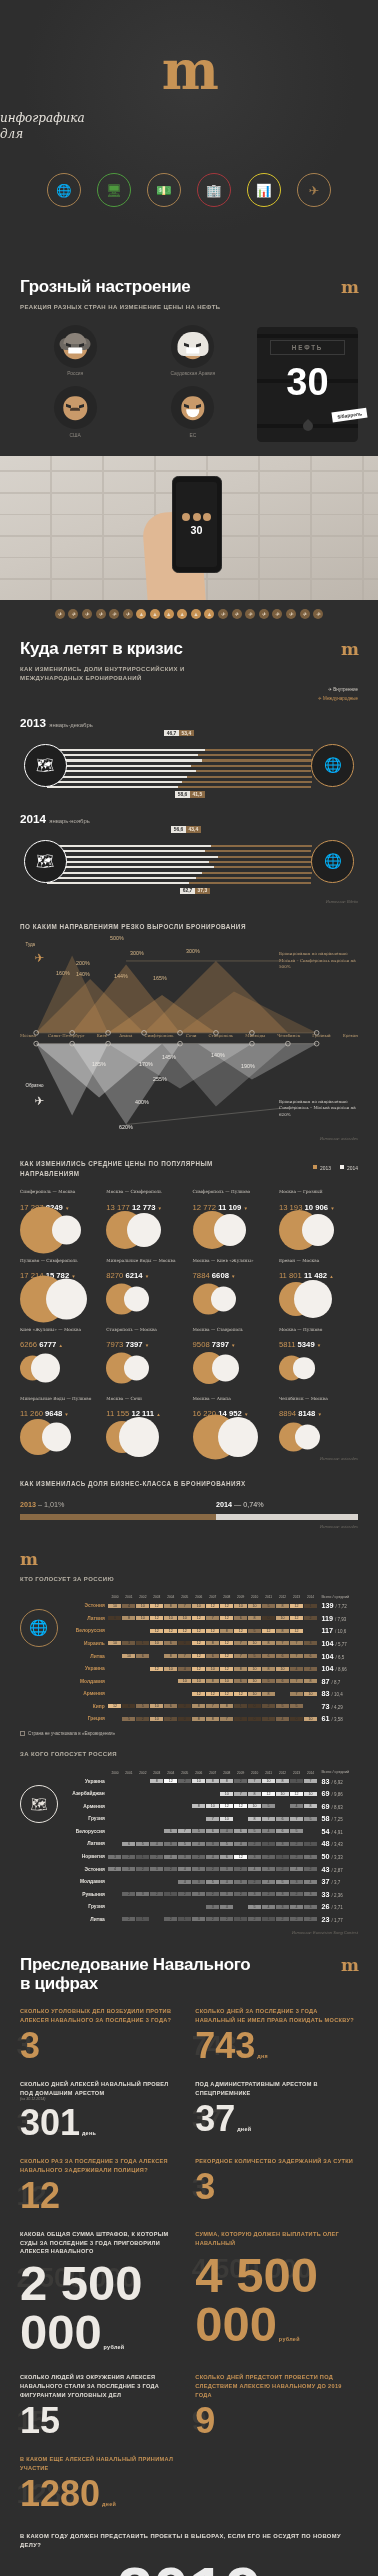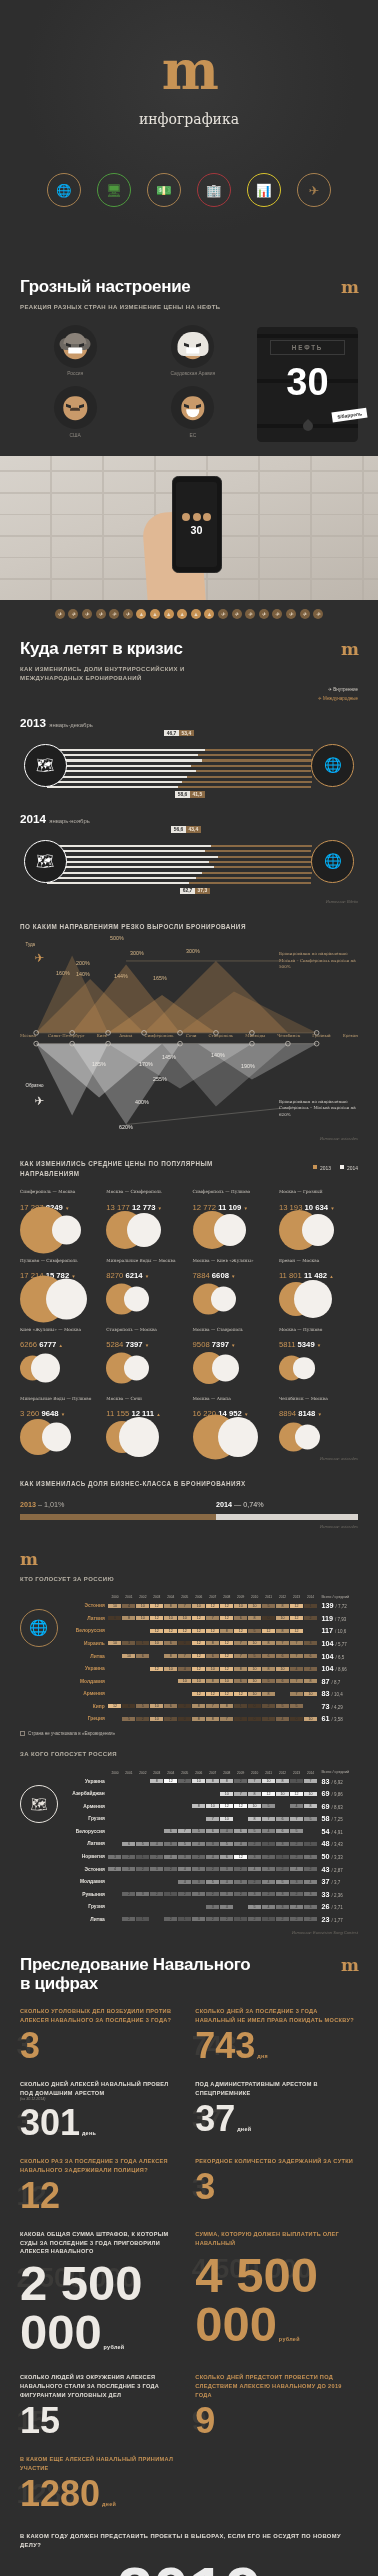--- a/index.html
+++ b/index.html
@@ -8,22 +8,22 @@
     font-family:"Liberation Sans", sans-serif; overflow-x:hidden;
   }
   .page { width:378px; position:relative; }
 
   
   .cover { height:257px; position:relative;
     background:radial-gradient(ellipse at 50% 32%, #383838 0%, #2e2e2e 62%); }
   .logo-big { position:absolute; left:0; right:0; top:43px; text-align:center;
     font-family:"DejaVu Serif", serif; font-weight:bold; font-size:54px;
     color:#c79355; letter-spacing:-2.7px; line-height:1; }
-  .cover-sub { position:absolute; left:0; right:0; top:110px; text-align:center;
-    font-family:"DejaVu Serif", serif; font-size:14px; color:#e8e4dd; line-height:1.35; }
+  .cover-sub { position:absolute; left:0; right:0; top:110px; text-align:left;
+    font-family:"DejaVu Serif", serif; font-style:italic; font-size:12px; color:#e8e4dd; line-height:1.35; }
   .cover-site { position:absolute; left:0; right:0; top:131px; text-align:center;
     font-family:"DejaVu Serif", serif; font-size:12.6px; color:#c79355; }
   .icon-row { position:absolute; top:173px; left:0; right:0;
     display:flex; justify-content:center; gap:16px; }
   .ic { width:34px; height:34px; border-radius:50%; border:1.3px solid #a8814f;
     display:flex; align-items:center; justify-content:center; font-size:12.6px; color:#a8814f; }
   .ic.green { border-color:#4e9a3e; color:#4e9a3e; }
   .ic.red   { border-color:#a5373c; color:#a5373c; }
   .ic.yellow{ border-color:#d8c22c; color:#d8c22c; }
 
@@ -183,20 +183,21 @@
 </style>
 </head>
 <body>
 
 <div class="page">
 
   <div class="cover">
     <div class="logo-big">m</div>
     <div class="cover-sub">
       <div>инфографика</div>
+      <div>для</div>
     </div>
     <div class="icon-row">
       <div class="ic">🌐</div>
       <div class="ic green">🖥</div>
       <div class="ic">💵</div>
       <div class="ic red">🏢</div>
       <div class="ic yellow">📊</div>
       <div class="ic">✈</div>
     </div>
   </div>
@@ -515,21 +516,21 @@
         <div>
           <div class="route">Симферополь — Пулково</div>
           <div class="pvals"><span class="a">12 772</span> <span class="b">11 109</span> <span class="arr">▼</span></div>
           <div class="bubbles">
             <i class="bub o" style="width:38px;height:38px"></i>
             <i class="bub w" style="width:32px;height:32px;left:21.6px"></i>
           </div>
         </div>
         <div>
           <div class="route">Москва — Грозный</div>
-          <div class="pvals"><span class="a">13 193</span> <span class="b">10 634</span> <span class="arr">▼</span></div>
+          <div class="pvals"><span class="a">13 193</span> <span class="b">10 906</span> <span class="arr">▼</span></div>
           <div class="bubbles">
             <i class="bub o" style="width:40px;height:40px"></i>
             <i class="bub w" style="width:32px;height:32px;left:23.4px"></i>
           </div>
         </div>
         <div>
           <div class="route">Пулково — Симферополь</div>
           <div class="pvals"><span class="a">17 214</span> <span class="b">15 782</span> <span class="arr">▼</span></div>
           <div class="bubbles">
             <i class="bub o" style="width:47px;height:47px"></i>
@@ -563,21 +564,21 @@
         <div>
           <div class="route">Киев «Жуляны» — Москва</div>
           <div class="pvals"><span class="a">6266</span> <span class="b">6777</span> <span class="arr">▲</span></div>
           <div class="bubbles">
             <i class="bub o" style="width:25px;height:25px"></i>
             <i class="bub w" style="width:29px;height:29px;left:10.8px"></i>
           </div>
         </div>
         <div>
           <div class="route">Ставрополь — Москва</div>
-          <div class="pvals"><span class="a">5284</span> <span class="b">7397</span> <span class="arr">▼</span></div>
+          <div class="pvals"><span class="a">7973</span> <span class="b">7397</span> <span class="arr">▼</span></div>
           <div class="bubbles">
             <i class="bub o" style="width:31px;height:31px"></i>
             <i class="bub w" style="width:25px;height:25px;left:18px"></i>
           </div>
         </div>
         <div>
           <div class="route">Москва — Ставрополь</div>
           <div class="pvals"><span class="a">9508</span> <span class="b">7397</span> <span class="arr">▼</span></div>
           <div class="bubbles">
             <i class="bub o" style="width:32px;height:32px"></i>
@@ -587,21 +588,21 @@
         <div>
           <div class="route">Москва — Пулково</div>
           <div class="pvals"><span class="a">5811</span> <span class="b">5349</span> <span class="arr">▼</span></div>
           <div class="bubbles">
             <i class="bub o" style="width:25px;height:25px"></i>
             <i class="bub w" style="width:21.6px;height:21.6px;left:14.4px"></i>
           </div>
         </div>
         <div>
           <div class="route">Минеральные Воды — Пулково</div>
-          <div class="pvals"><span class="a">3 260</span> <span class="b">9648</span> <span class="arr">▼</span></div>
+          <div class="pvals"><span class="a">11 260</span> <span class="b">9648</span> <span class="arr">▼</span></div>
           <div class="bubbles">
             <i class="bub o" style="width:36px;height:36px"></i>
             <i class="bub w" style="width:29px;height:29px;left:21.6px"></i>
           </div>
         </div>
         <div>
           <div class="route">Москва — Сочи</div>
           <div class="pvals"><span class="a">11 155</span> <span class="b">12 111</span> <span class="arr">▲</span></div>
           <div class="bubbles">
             <i class="bub o" style="width:32px;height:32px"></i>

